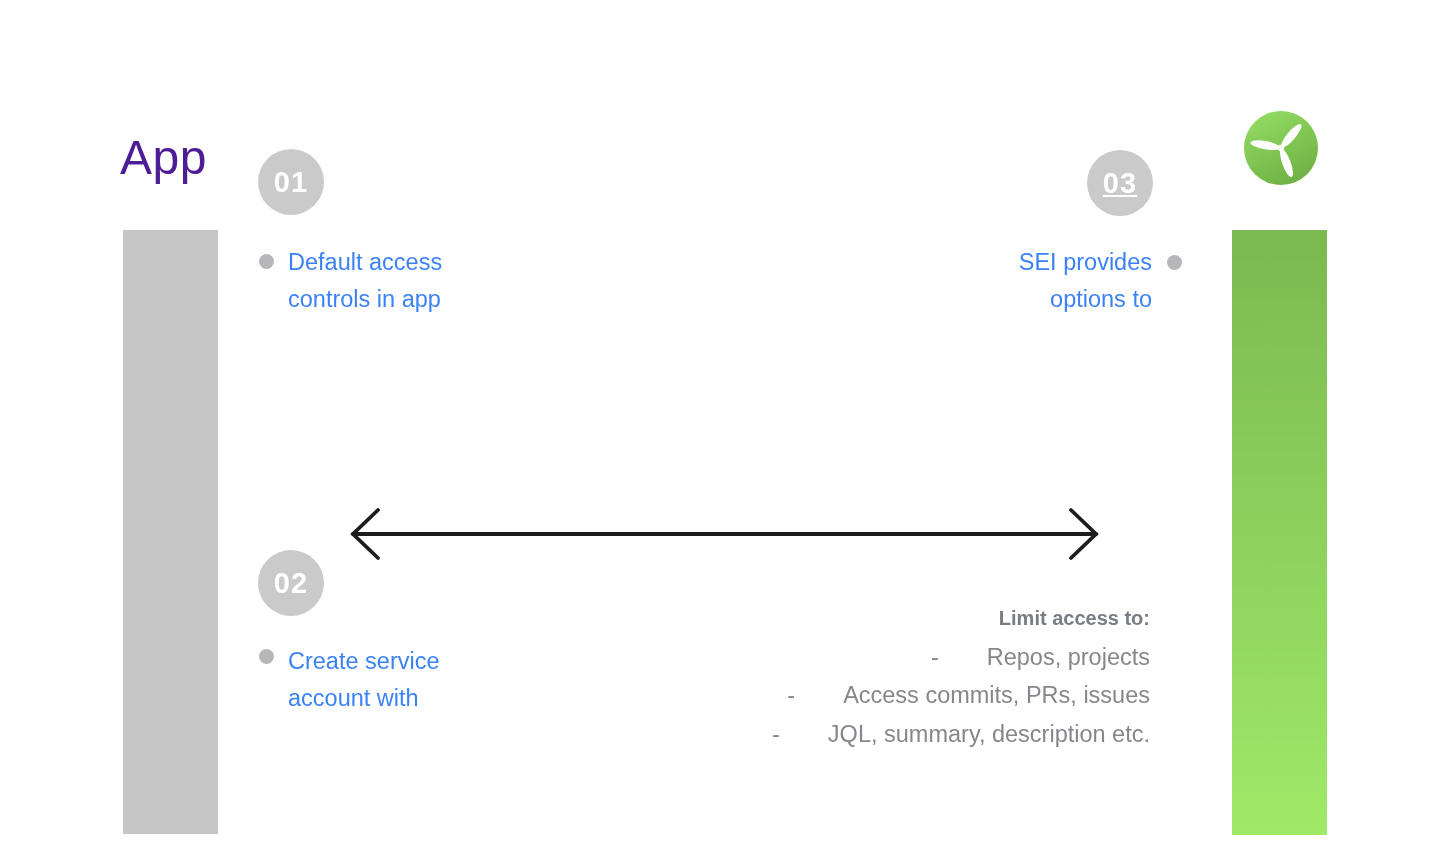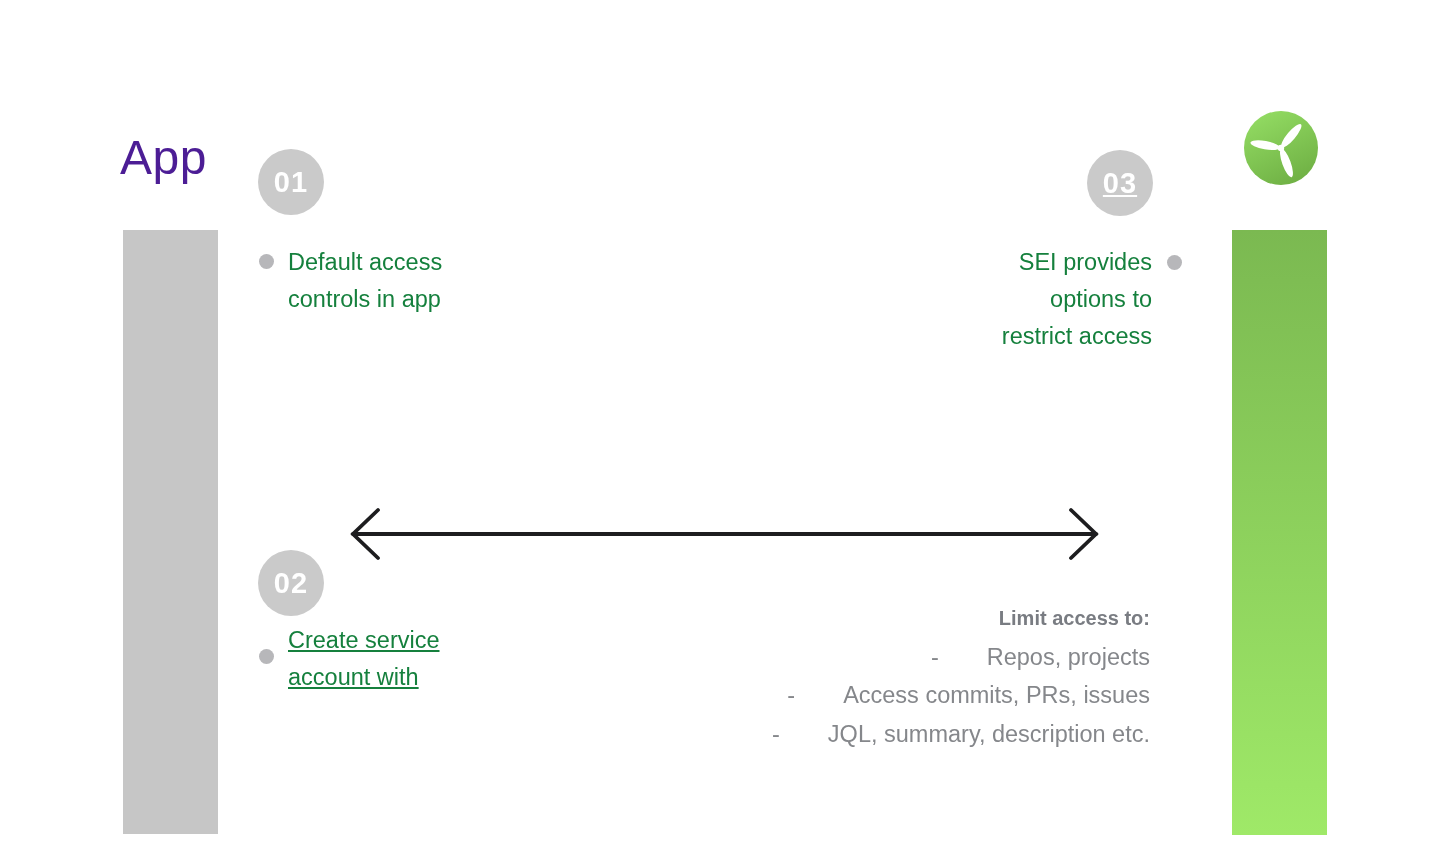--- a/index.html
+++ b/index.html
@@ -51,25 +51,25 @@
     background: #b7b7ba;
   }
   .bullet-1 { left: 259px;  top: 254px; }
   .bullet-2 { left: 259px;  top: 649px; }
   .bullet-3 { left: 1167px; top: 255px; }
 
   .step-text {
     position: absolute;
     font-size: 23.5px;
     line-height: 37px;
-    color: #15803d;
+    color: #3b82f6;
     white-space: nowrap;
   }
   .text-1 { left: 288px; top: 244px; }
-  .text-2 { left: 288px; top: 622px; text-decoration: underline; }
+  .text-2 { left: 288px; top: 643px; }
   .text-3 { right: 292px; top: 244px; text-align: right; }
 
   .arrow-wrap { position: absolute; left: 348px; top: 505px; width: 753px; height: 58px; }
 
   .limit-block {
     position: absolute;
     right: 294px;
     top: 599px;
     text-align: right;
     white-space: nowrap;
@@ -132,21 +132,20 @@
   <div class="bullet-dot bullet-2"></div>
   <div class="step-text text-2">
     <div>Create service</div>
     <div>account with</div>
   </div>
 
   <div class="bullet-dot bullet-3"></div>
   <div class="step-text text-3">
     <div>SEI provides</div>
     <div>options to</div>
-    <div>restrict access</div>
   </div>
 
   <div class="arrow-wrap">
     <svg width="753" height="58" viewBox="0 0 753 58">
       <g stroke="#1d1d1f" stroke-width="3.8" fill="none" stroke-linecap="round">
         <line x1="5" y1="29" x2="748" y2="29"></line>
         <polyline points="30,5 5,29 30,53"></polyline>
         <polyline points="723,5 748,29 723,53"></polyline>
       </g>
     </svg>

